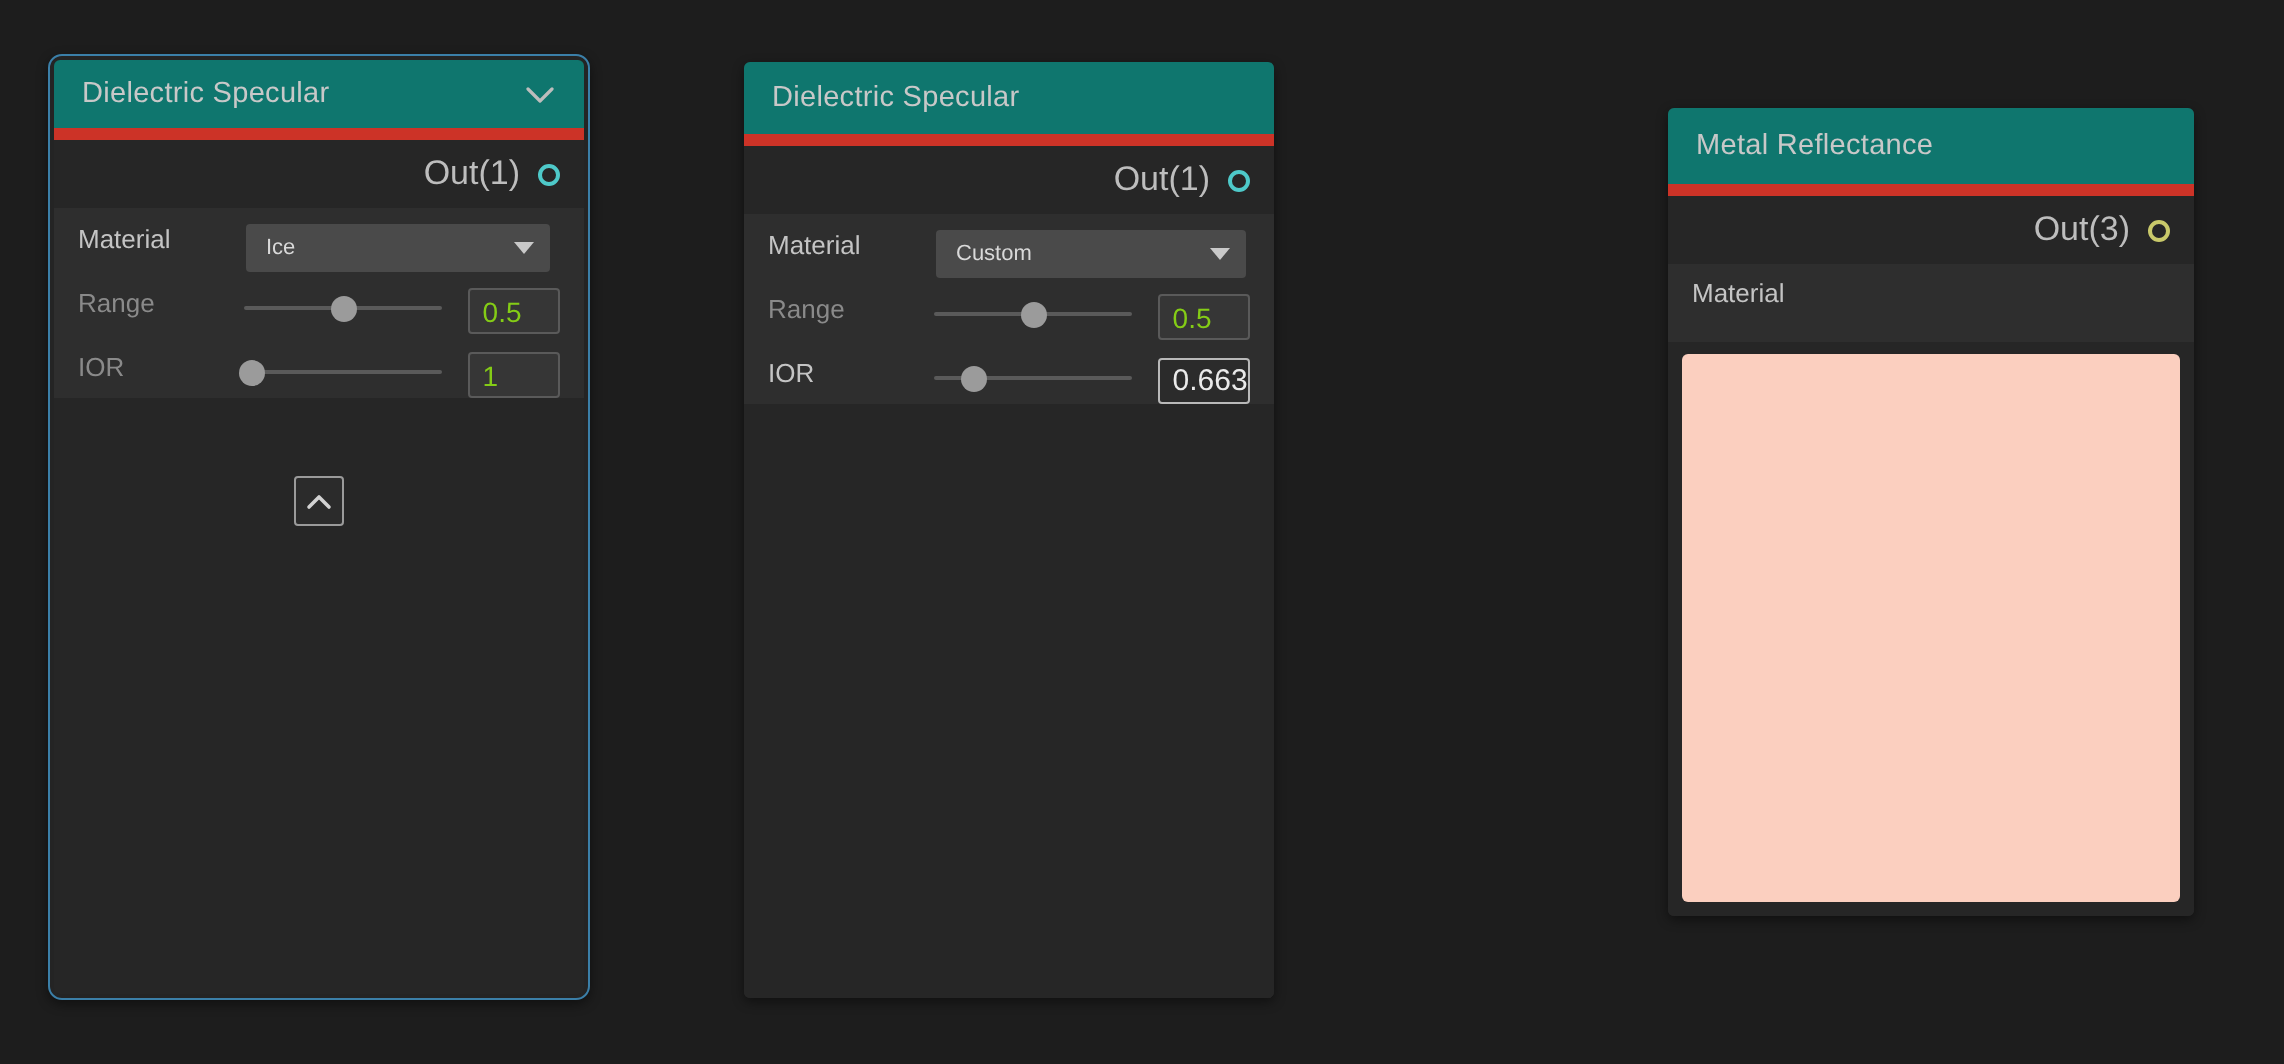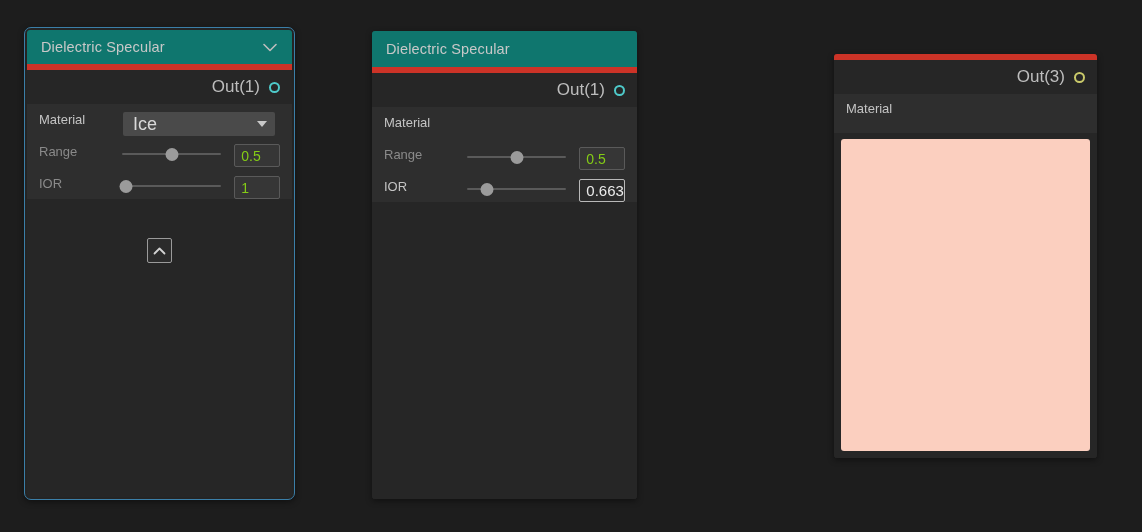--- a/index.html
+++ b/index.html
@@ -121,21 +121,21 @@
   .dropdown {
     background: #4a4a4a;
     border-radius: 2px;
     height: 24px;
     display: flex;
     align-items: center;
     padding: 0 8px 0 10px;
     cursor: pointer;
   }
   .dropdown-value {
-    font-size: 18px;
+    font-size: 11px;
     color: #d9d9d9;
     flex: 1 1 auto;
     white-space: nowrap;
     overflow: hidden;
   }
   .caret {
     width: 0; height: 0;
     border-left: 5px solid transparent;
     border-right: 5px solid transparent;
     border-top: 6px solid #c9c9c9;
@@ -292,20 +292,24 @@
 
       <div class="port-row" style="height:34px;">
         <span class="port-label">Out(1)</span>
         <span class="port-dot"></span>
       </div>
 
       <div class="params" style="height:95px;">
 
         <div class="param-row">
           <span class="param-label" style="width:84px;">Material</span>
+          <div class="dropdown" style="width:155px;">
+            <span class="dropdown-value">Custom</span>
+            <span class="caret"></span>
+          </div>
         </div>
 
         <div class="param-row">
           <span class="param-label dim" style="width:84px;">Range</span>
           <div class="slider" style="width:100px; margin-right:13px;">
             <div class="slider-track"></div>
             <div class="slider-thumb" style="left:50%;"></div>
           </div>
           <div class="numfield" style="width:46px;">
             <span class="numfield-text">0.5</span>
@@ -325,20 +329,23 @@
 
       </div>
 
       <div class="node-body"></div>
     </div>
   </div>
 
   <div class="node" style="left:834px; top:54px; width:263px; height:404px;">
     <div class="node-inner">
 
+      <div class="node-header" style="height:38px;">
+        <span class="node-title">Metal Reflectance</span>
+      </div>
 
       <div class="accent-bar"></div>
 
       <div class="port-row" style="height:34px;">
         <span class="port-label">Out(3)</span>
         <span class="port-dot" style="border-color:#c9c96a;"></span>
       </div>
 
       <div class="params" style="height:39px; padding-top:7px; padding-bottom:7px;">
         <div class="param-row">

